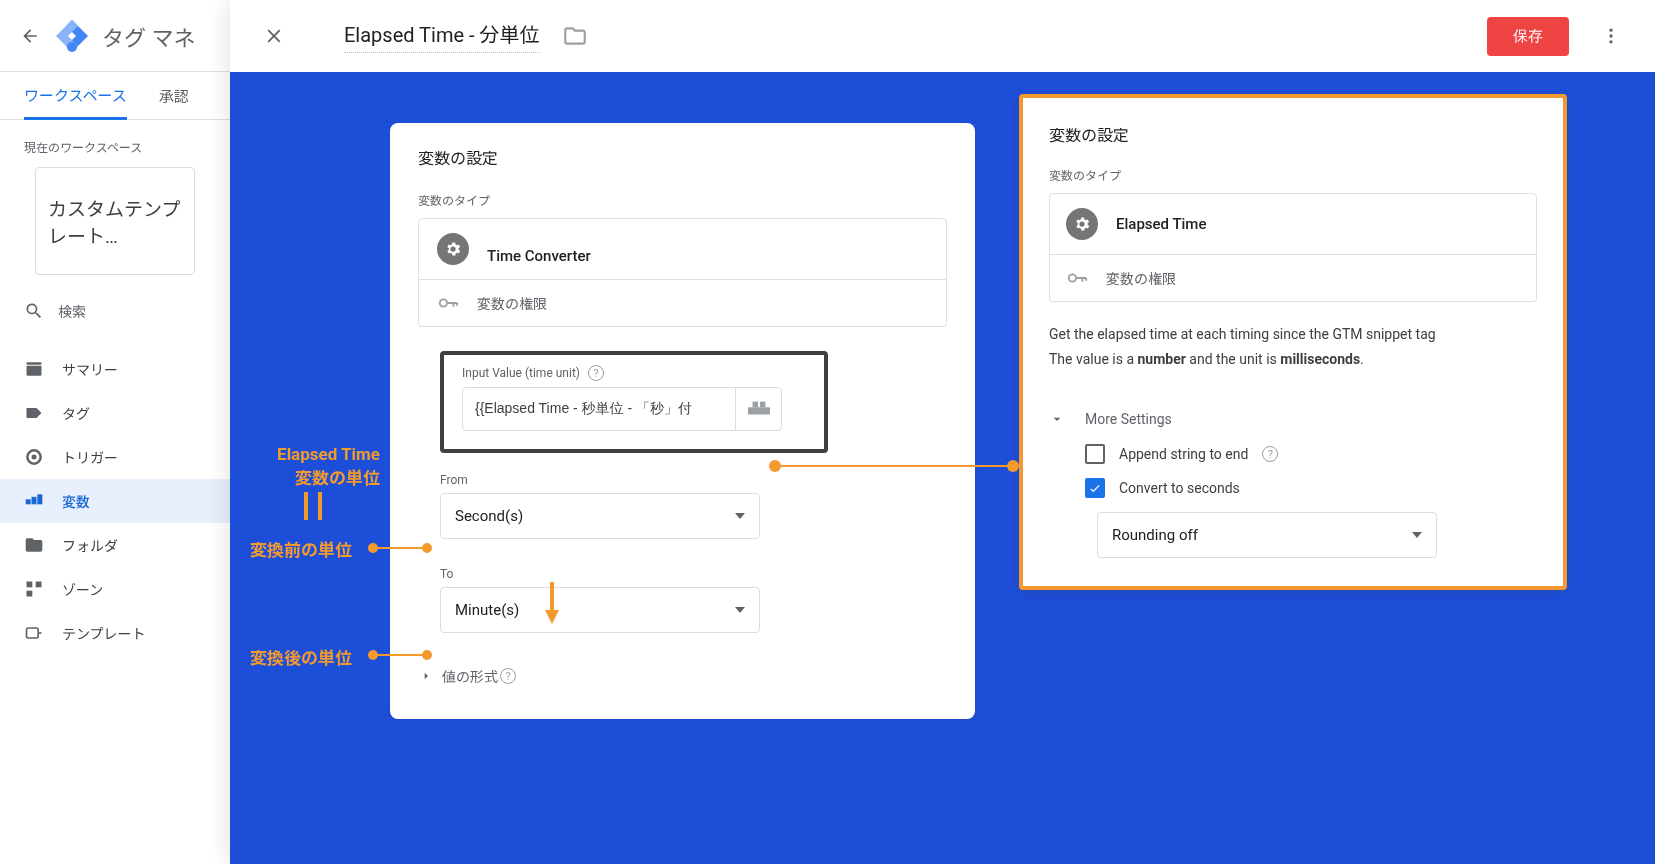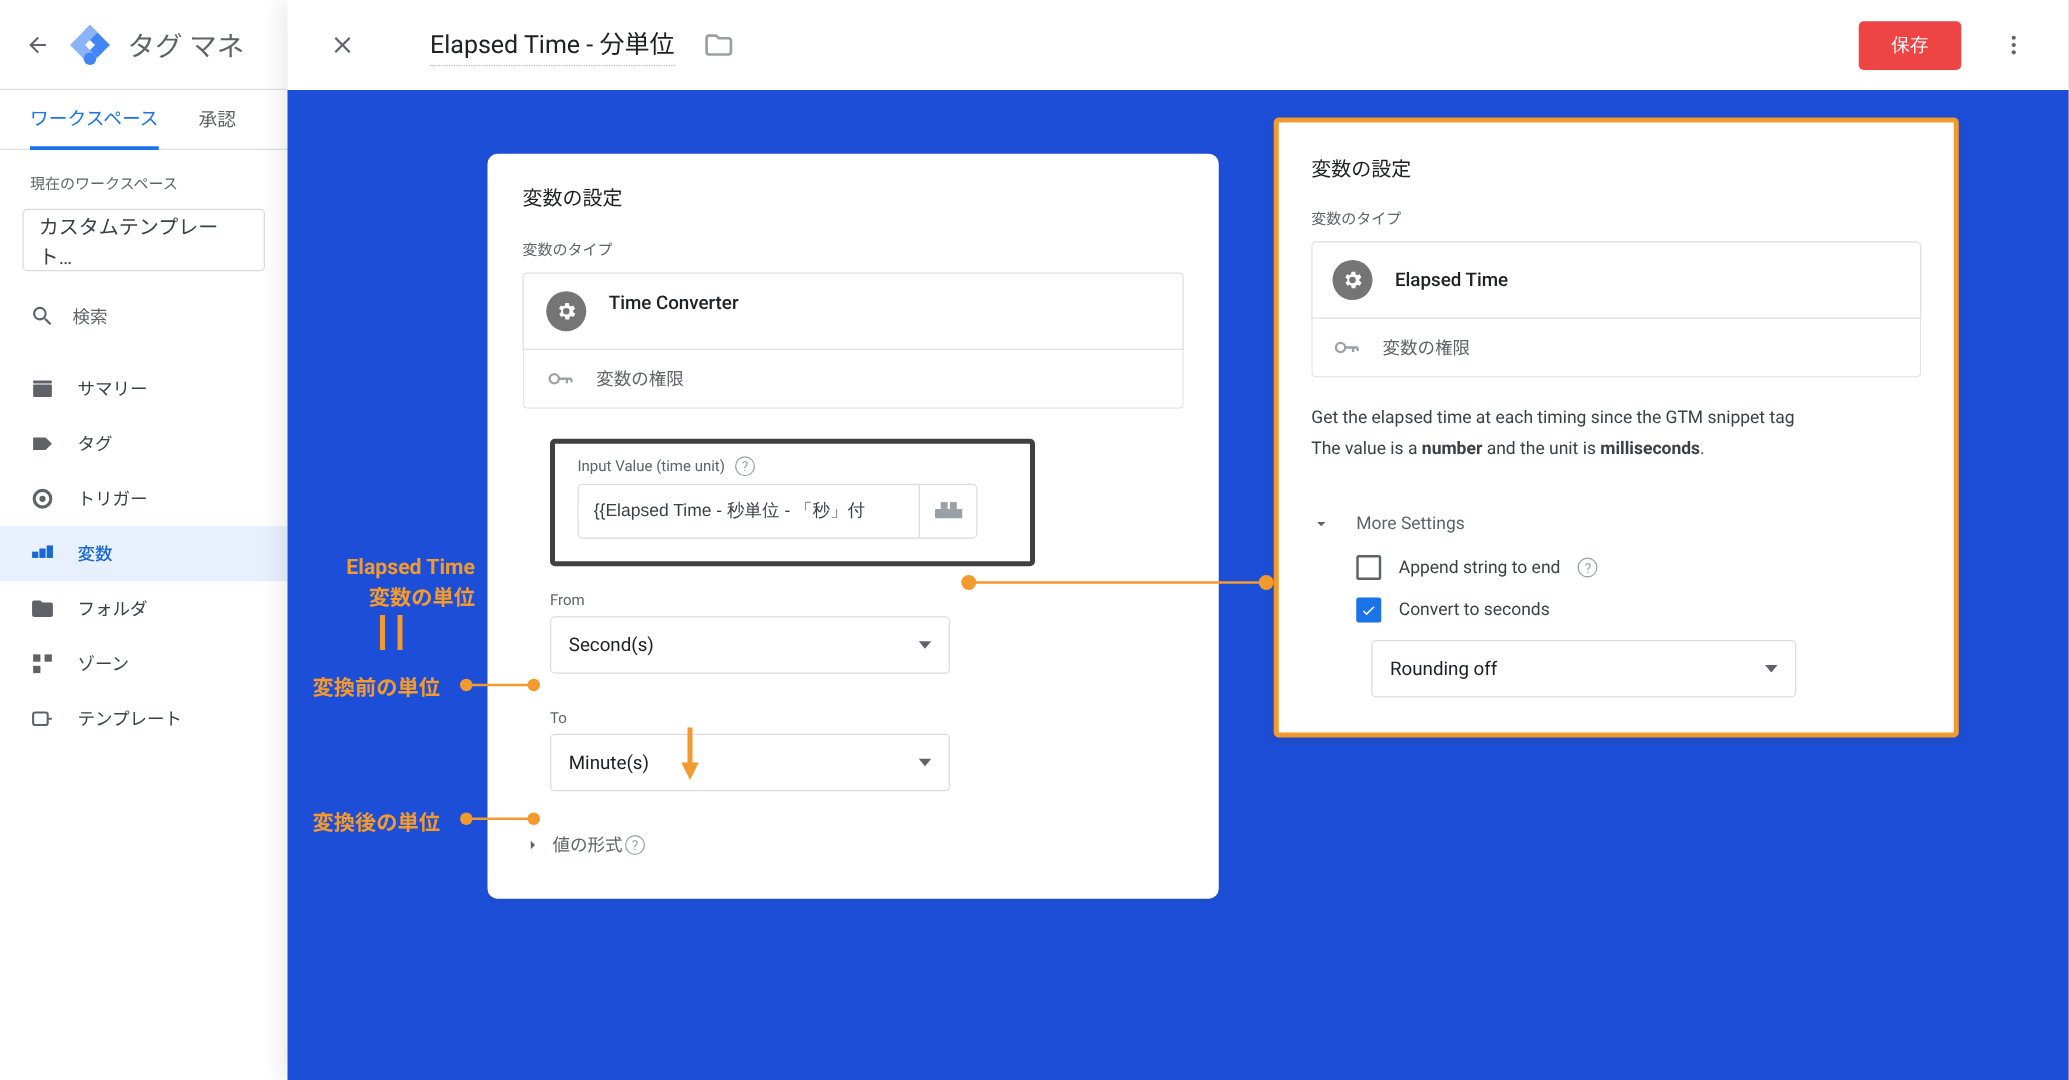--- a/index.html
+++ b/index.html
@@ -10,21 +10,21 @@
   .bg-topbar { height: 72px; display: flex; align-items: center; padding: 0 18px; border-bottom: 1px solid #e0e0e0; gap: 14px; }
   .back-arrow { width: 24px; height: 24px; display:flex; align-items:center; justify-content:center; color:#5f6368; cursor:pointer; }
   .gtm-logo { width: 32px; height: 32px; }
   .bg-title { font-size: 22px; color: #5f6368; }
 
   .bg-tabs { height: 48px; display:flex; align-items:center; padding: 0 24px; border-bottom:1px solid #e0e0e0; gap: 32px; font-size:15px; color:#5f6368; }
   .bg-tab.active { color:#1a73e8; border-bottom:3px solid #1a73e8; height:48px; display:flex; align-items:center; }
 
   .bg-side { width: 230px; padding: 18px 0 0 0; }
   .bg-ws-label { padding: 0 24px 8px; font-size: 12px; color:#5f6368; }
-  .bg-ws-select { margin: 4px 18px 18px; border:1px solid #dadce0; border-radius:4px; padding:0 12px; color:#3c4043; font-size:16px; }
+  .bg-ws-select { margin: 4px 35px 18px; border:1px solid #dadce0; border-radius:4px; padding:26px 12px; color:#3c4043; font-size:19px; }
   .bg-search { margin: 0 18px 18px; display:flex; align-items:center; gap:14px; color:#5f6368; padding:8px 6px; }
   .bg-nav { display:flex; flex-direction:column; }
   .bg-nav-item { display:flex; align-items:center; gap:18px; height:44px; padding: 0 24px; color:#3c4043; }
   .bg-nav-item.active { background:#e8f0fe; color:#1967d2; font-weight:500; }
   .bg-nav-item .nav-icon { width:20px; height:20px; color: currentColor; display:flex; align-items:center; justify-content:center; }
   .bg-nav-item.active .nav-icon { color:#1967d2; }
 
   
   .overlay { position:absolute; left:230px; top:0; right:0; bottom:0; background:#fff; box-shadow:-4px 0 20px rgba(0,0,0,.1); }
   .ov-topbar { height:72px; display:flex; align-items:center; padding:0 24px; gap:22px; }
@@ -33,21 +33,21 @@
   .folder-icon { width:26px; height:26px; color:#9aa0a6; }
   .ov-top-spacer { flex:1; }
   .save-btn { background:#ef4444; color:#fff; border:none; border-radius:4px; padding:10px 26px; font-size:15px; cursor:pointer; font-weight:500; }
   .more-btn { width:40px; height:40px; border-radius:50%; display:flex; align-items:center; justify-content:center; color:#5f6368; cursor:pointer; }
 
   .ov-body { position:absolute; top:72px; left:0; right:0; bottom:0; background:#1d4ed8; padding: 51px 0 0 160px; }
 
   .left-card { width: 585px; background:#fff; border-radius:8px; box-shadow:0 1px 3px rgba(60,64,67,.15); padding-bottom: 12px; }
   .card-title { padding: 22px 28px 16px; font-size:16px; color:#202124; }
   .subhead { padding: 6px 28px 10px; font-size:12px; color:#5f6368; }
-  .type-row { margin: 0 28px; border:1px solid #e0e0e0; border-radius:4px 4px 0 0; display:flex; align-items:flex-start; gap:18px; padding:14px 18px; }
+  .type-row { margin: 0 28px; border:1px solid #e0e0e0; border-radius:4px 4px 0 0; display:flex; align-items:flex-end; gap:18px; padding:14px 18px; }
   .perm-row { margin: 0 28px 24px; border:1px solid #e0e0e0; border-top:none; border-radius:0 0 4px 4px; display:flex; align-items:center; gap:18px; padding:12px 18px; color:#5f6368; }
   .gear-circle { width:32px; height:32px; border-radius:50%; background:#757575; display:flex; align-items:center; justify-content:center; color:#fff; }
   .key-icon { width:22px; height:22px; color:#9aa0a6; }
   .type-name { font-size:15px; color:#202124; font-weight:500; }
 
   .sec-head { display:flex; align-items:center; gap:18px; padding: 8px 28px 14px; color:#5f6368; font-size:14px; }
   .chevron { width:22px; height:22px; color:#5f6368; display:flex; align-items:center; }
   .chevron.right svg { transform: rotate(-90deg); }
 
   .input-block { position:relative; margin: 0 0 20px 50px; border:4px solid #404040; border-radius:4px; padding: 10px 18px 18px; width: 388px; background:#fff; }

